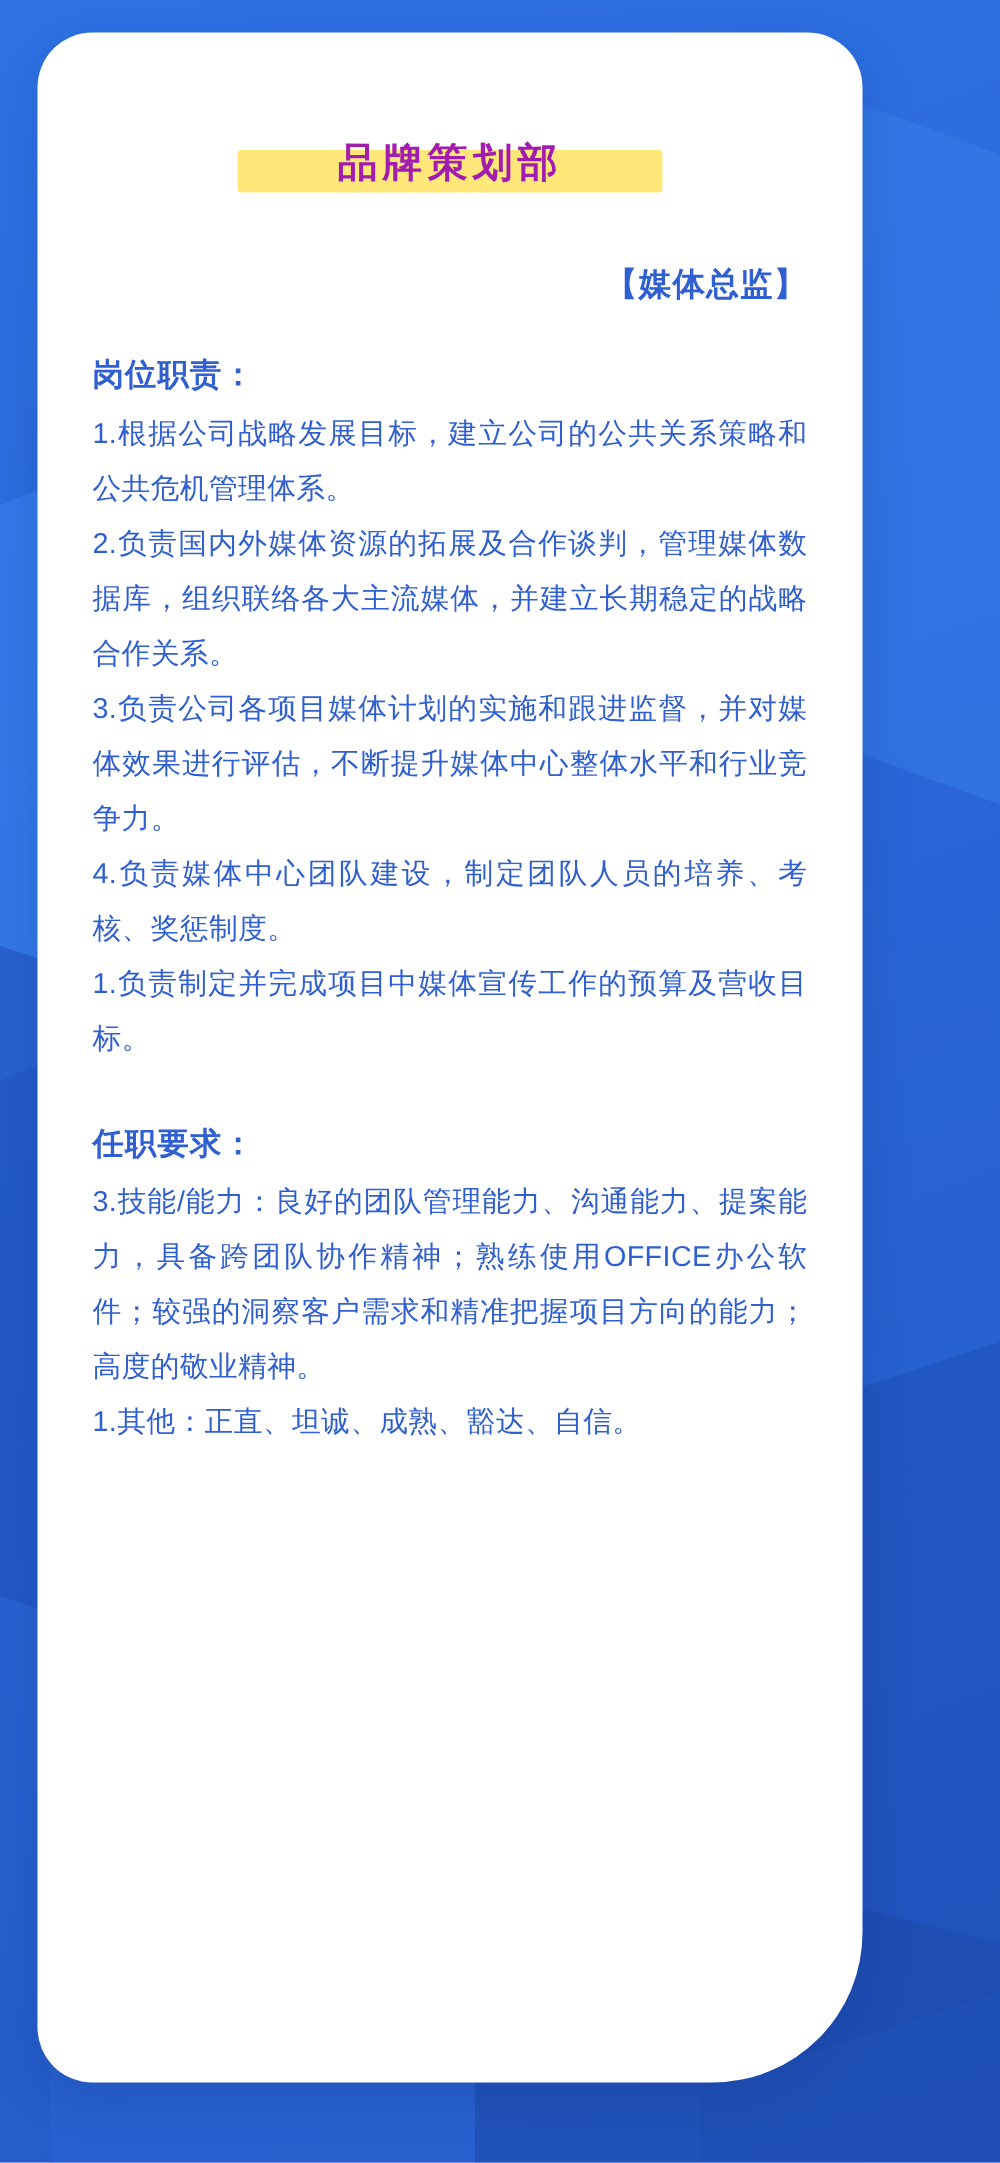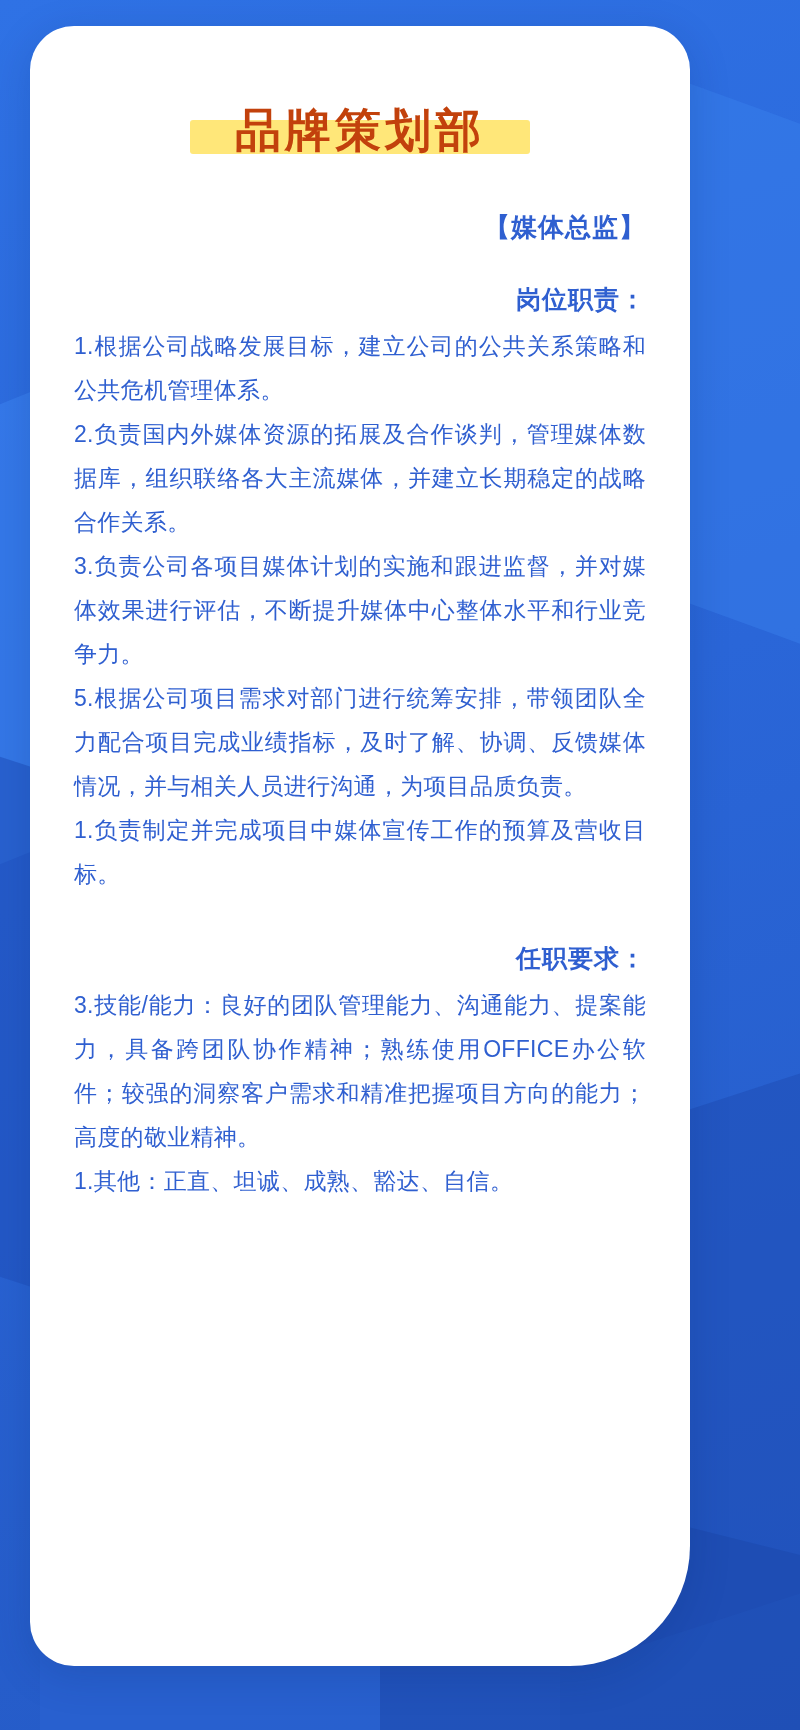--- a/index.html
+++ b/index.html
@@ -112,23 +112,23 @@
     left: 0;
     top: 22px;
     width: 340px;
     height: 34px;
     background: #ffe779;
     border-radius: 3px;
   }
   .title-text {
     position: relative;
     display: block;
-    font-size: 46px;
+    font-size: 32px;
     font-weight: bold;
-    color: #c2410c;
+    color: #a21caf;
     letter-spacing: 4px;
     line-height: 64px;
     font-family: "DejaVu Sans", "Liberation Sans", sans-serif;
   }
 
   .body-area {
     padding: 0 44px;
     margin-top: 48px;
     color: #2f5fd0;
   }
@@ -141,21 +141,20 @@
     margin: 0 0 38px 0;
     text-align: right;
   }
 
   .section-heading {
     font-size: 25px;
     font-weight: bold;
     color: #2f5fd0;
     margin: 0 0 8px 0;
     letter-spacing: 1px;
-    text-align: right;
   }
 
   .para {
     font-size: 23px;
     line-height: 44px;
     color: #2f5fd0;
     margin: 0;
     letter-spacing: .3px;
     text-align: justify;
   }
@@ -185,21 +184,21 @@
 
     <div class="body-area">
 
       <div class="subtitle">【媒体总监】</div>
 
       <div>
         <div class="section-heading">岗位职责：</div>
         <p class="para">1.根据公司战略发展目标，建立公司的公共关系策略和公共危机管理体系。</p>
         <p class="para">2.负责国内外媒体资源的拓展及合作谈判，管理媒体数据库，组织联络各大主流媒体，并建立长期稳定的战略合作关系。</p>
         <p class="para">3.负责公司各项目媒体计划的实施和跟进监督，并对媒体效果进行评估，不断提升媒体中心整体水平和行业竞争力。</p>
-        <p class="para">5.根据公司项目需求对部门进行统筹安排，带领团队全力配合项目完成业绩指标，及时了解、协调、反馈媒体情况，并与相关人员进行沟通，为项目品质负责。</p>
+        <p class="para">4.负责媒体中心团队建设，制定团队人员的培养、考核、奖惩制度。</p>
         <p class="para">1.负责制定并完成项目中媒体宣传工作的预算及营收目标。</p>
       </div>
 
       <div class="section-gap"></div>
 
       <div>
         <div class="section-heading">任职要求：</div>
         <p class="para">3.技能/能力：良好的团队管理能力、沟通能力、提案能力，具备跨团队协作精神；熟练使用OFFICE办公软件；较强的洞察客户需求和精准把握项目方向的能力；高度的敬业精神。</p>
         <p class="para">1.其他：正直、坦诚、成熟、豁达、自信。</p>
       </div>

